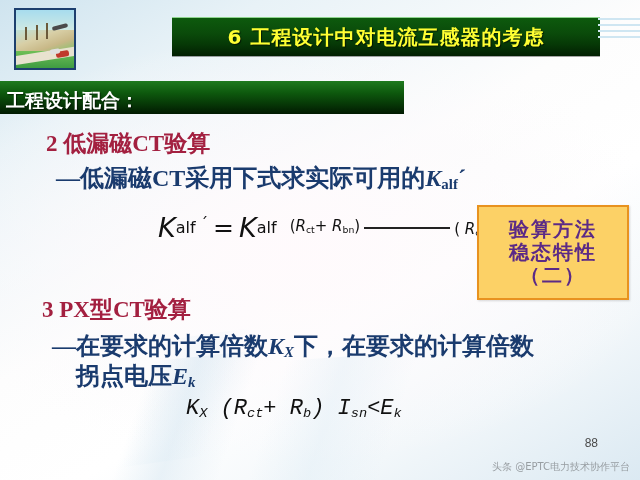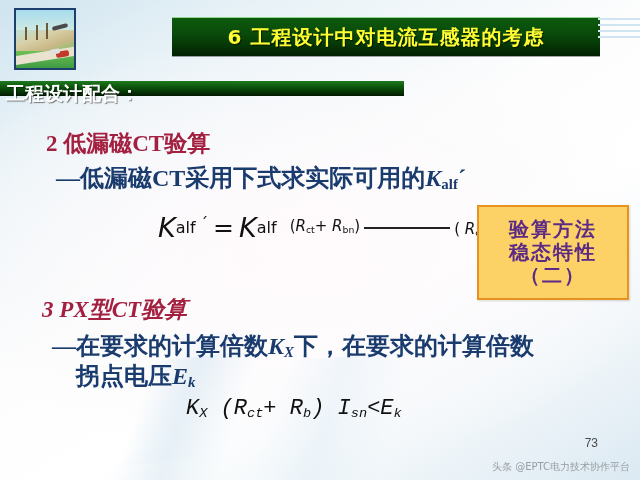--- a/index.html
+++ b/index.html
@@ -59,43 +59,43 @@
     color:#ffff33;font-size:20px;font-weight:bold;letter-spacing:1px;
     font-family:"DejaVu Sans","Liberation Sans",sans-serif;
     text-shadow:1px 1px 1px rgba(0,0,0,.6);
     white-space:nowrap;
   }
   .title-lines{position:absolute;right:0px;top:18px;width:42px;height:36px;}
   .title-lines i{display:block;height:2px;background:#cfe6f2;margin-bottom:4px;width:100%;}
 
   
   .sectionbar{
-    position:absolute;left:0px;top:81px;width:404px;height:15px;
+    position:absolute;left:0px;top:81px;width:404px;height:33px;
     background:linear-gradient(180deg,#1f7a1f 0%,#0e5a0e 35%,#073a07 68%,#011a01 100%);
-    display:flex;align-items:flex-start;
+    display:flex;align-items:flex-end;
   }
   .sectionbar .txt{
     color:#ffffff;font-size:19px;font-weight:bold;margin-left:6px;
     font-family:"Liberation Serif",serif;
     text-shadow:1px 1px 1px rgba(0,0,0,.5);
     white-space:nowrap;
   }
 
   
   .h-red{
     position:absolute;color:#a32040;font-size:23px;font-weight:bold;
     font-family:"Liberation Serif",serif;white-space:nowrap;
   }
   .t-blue{
     position:absolute;color:#1a3b6e;font-size:24px;font-weight:bold;
     font-family:"Liberation Serif",serif;white-space:nowrap;
   }
   .heading2{left:46px;top:128px;}
   .line2{left:56px;top:162px;}
-  .heading3{left:42px;top:294px;font-style:italic;}
+  .heading3{left:42px;top:294px;}
   .line3a{left:52px;top:330px;}
   .line3b{left:76px;top:360px;}
 
   sub{font-size:.62em;vertical-align:-.22em;}
   .ital{font-style:italic;}
 
   
   .formula1{
     position:absolute;left:158px;top:212px;
     font-family:"DejaVu Sans","Liberation Sans",sans-serif;
@@ -210,16 +210,16 @@
   <div class="t-blue line3b">
     <span>拐点电压</span><span class="ital">E</span><sub class="ital">k</sub>
   </div>
 
   <div class="formula2">
     <span>K<sub>X</sub></span>
     <span>(R<sub>ct</sub>+ R<sub>b</sub>)</span>
     <span>I<sub>sn</sub></span><span>&lt;</span><span>E<sub>k</sub></span>
   </div>
 
-  <div class="pagenum">73</div>
+  <div class="pagenum">88</div>
   <div class="watermark">头条 @EPTC电力技术协作平台</div>
 
 </div>
 
 </body></html>

